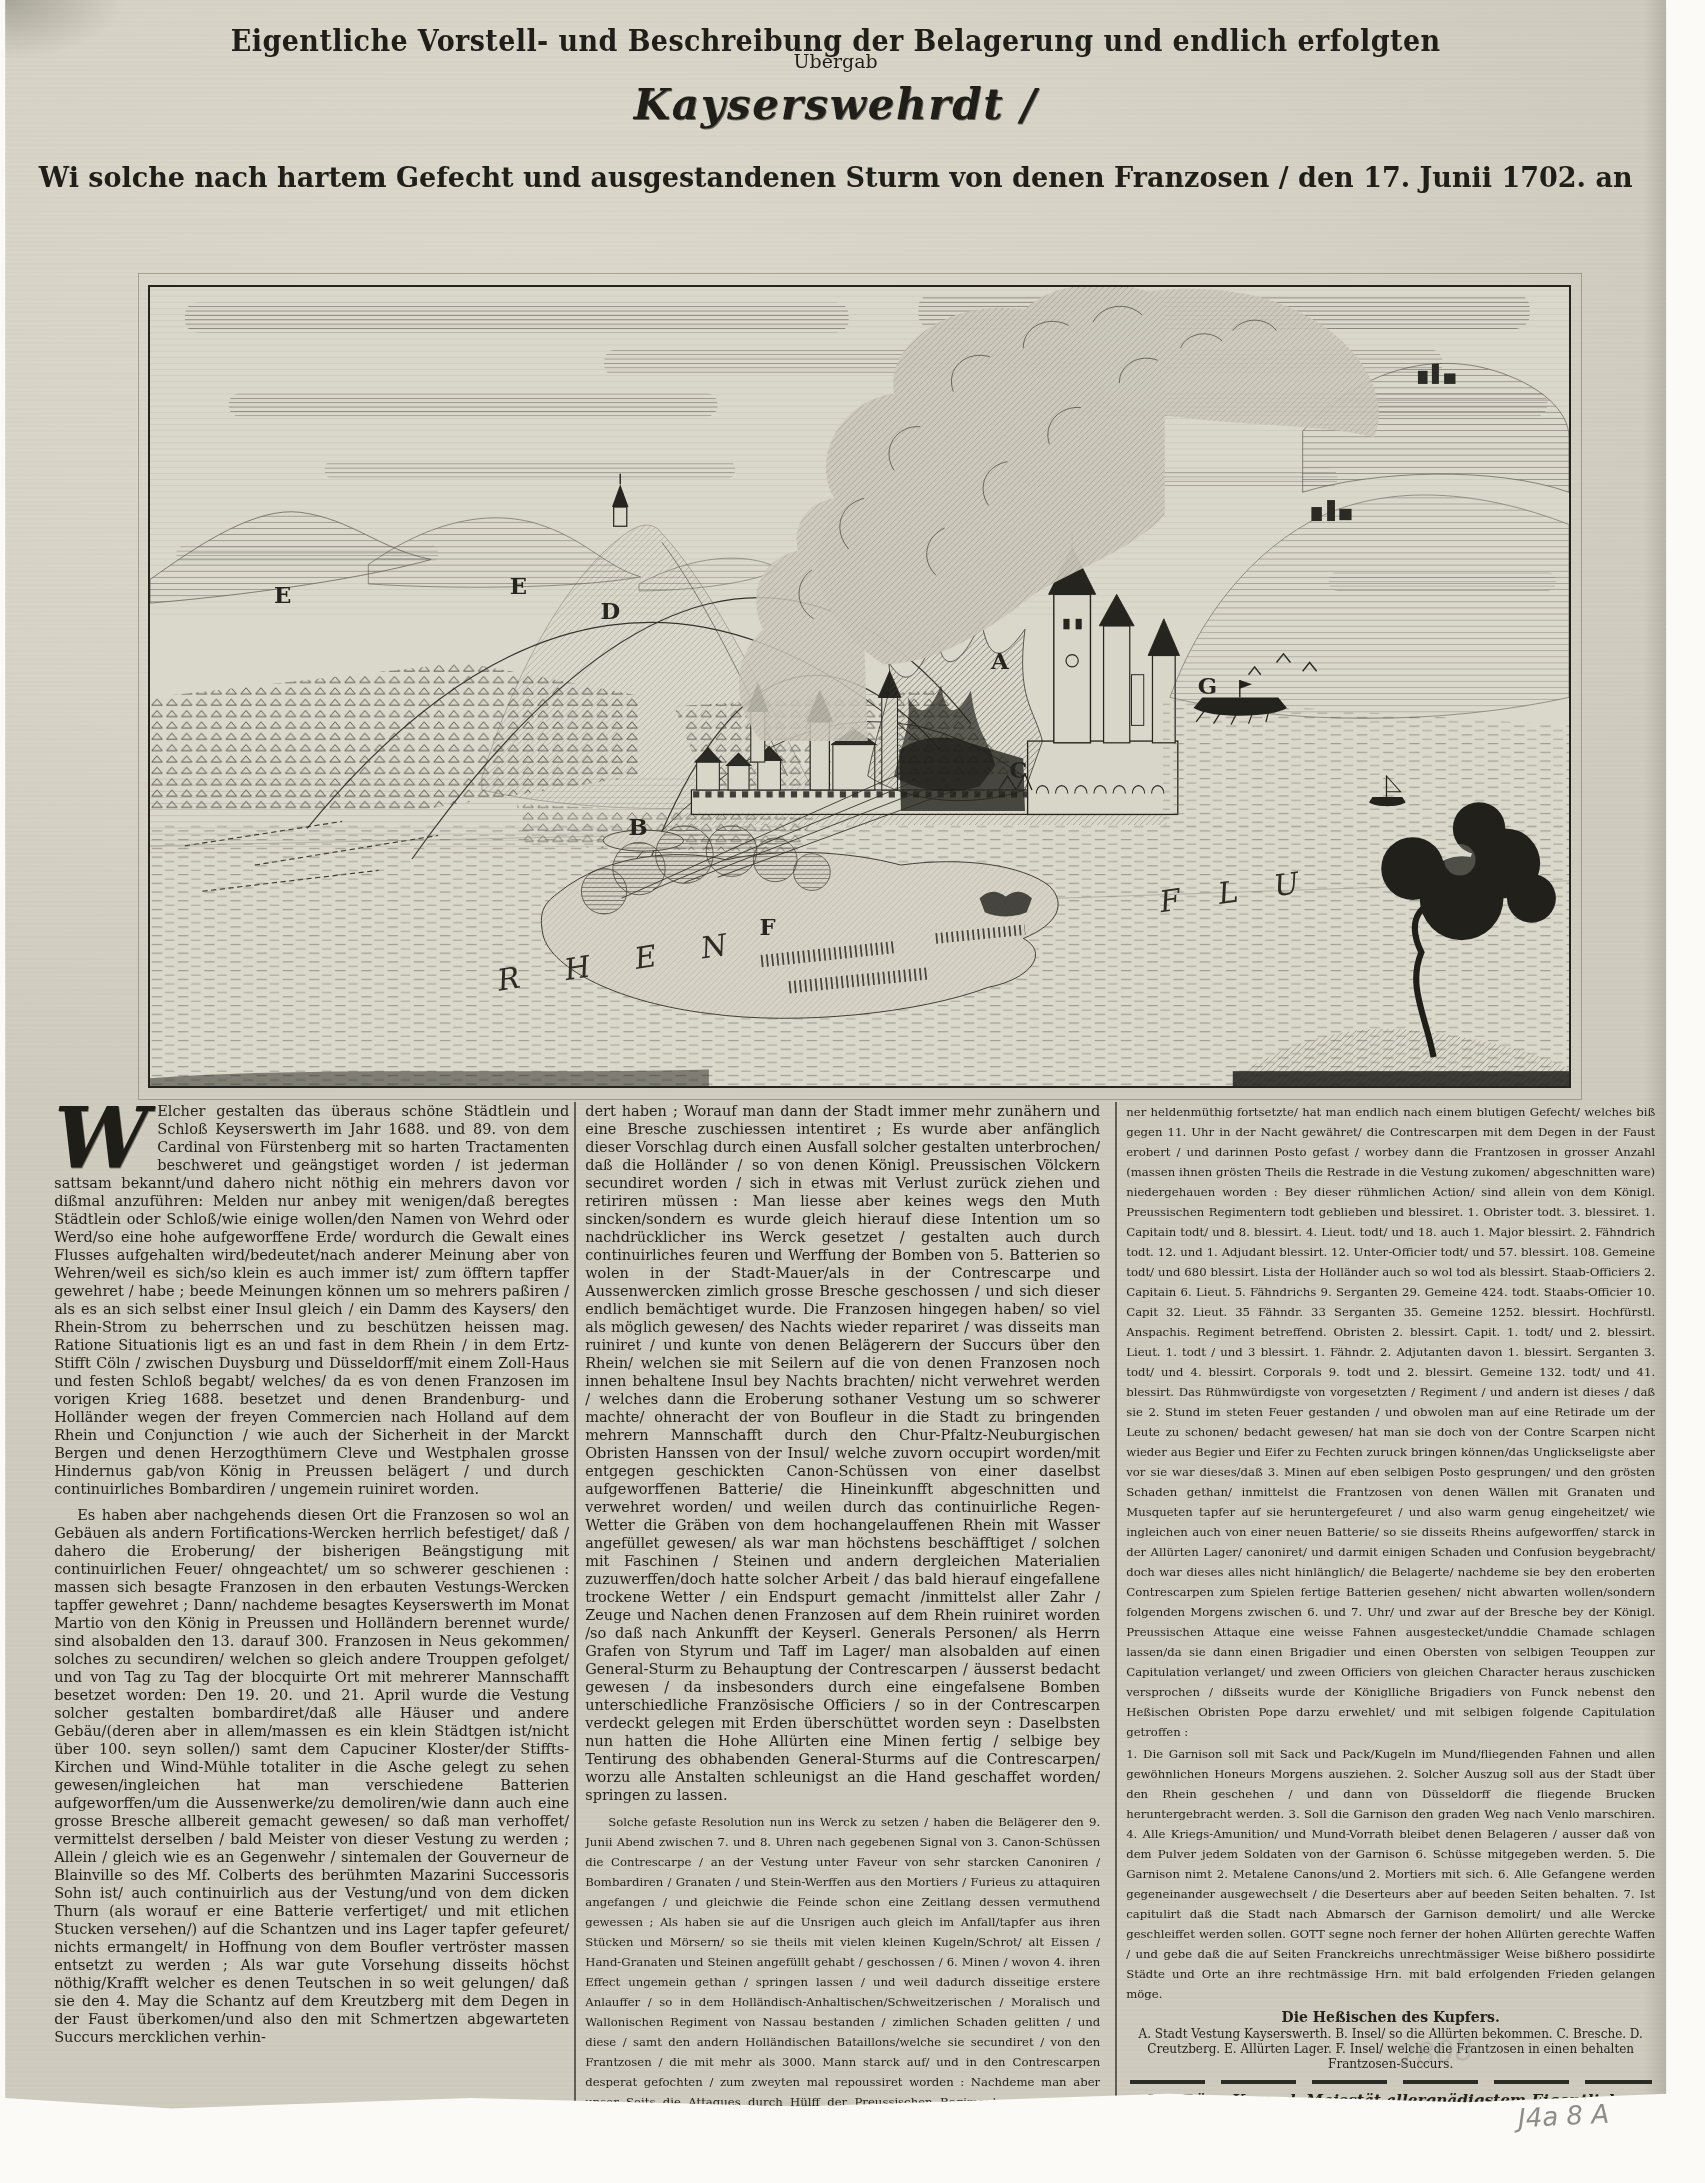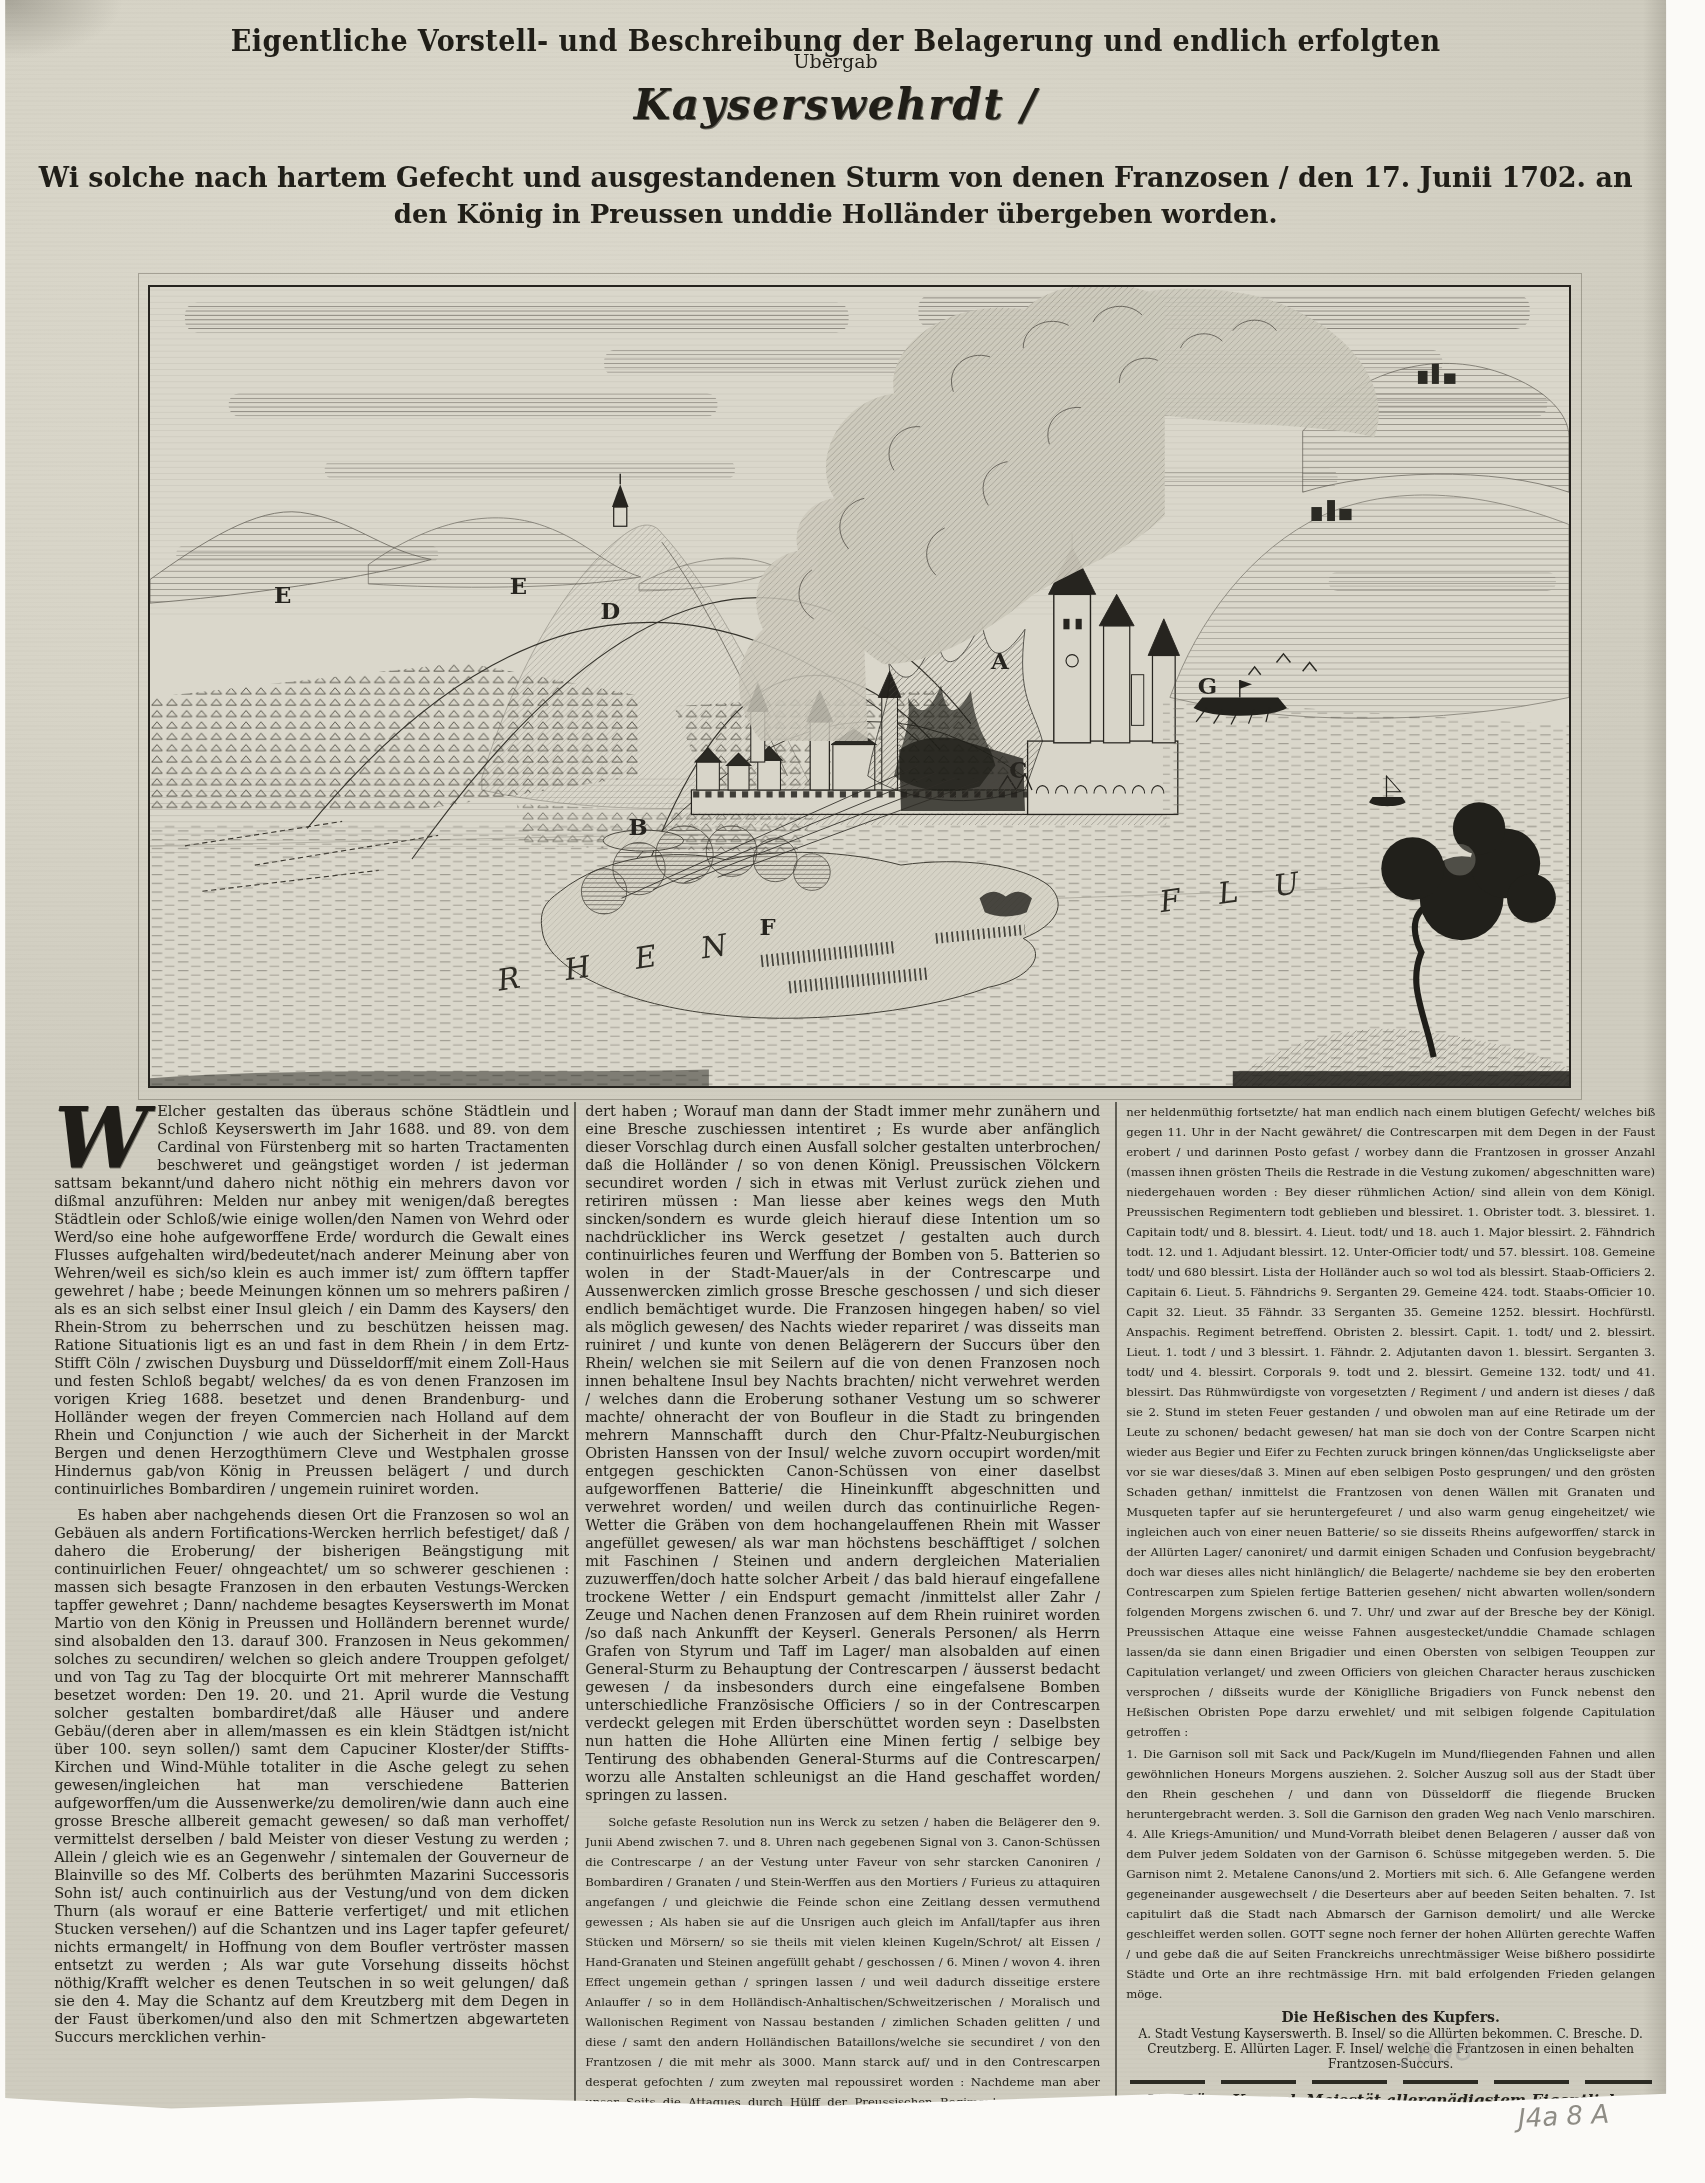--- a/index.html
+++ b/index.html
@@ -72,21 +72,20 @@
 <body>
 
 <div id="sheet">
   <div class="corner-shade"></div>
   <div class="edge-shade-r"></div>
 
   <div class="hdr" id="hdr-line1">Eigentliche Vorstell- und Beschreibung der Belagerung und endlich erfolgten</div>
   <div class="hdr" id="hdr-ubergab">Ubergab</div>
   <div class="hdr" id="hdr-title">Kayserswehrdt /</div>
   <div class="hdr" id="hdr-sub1">Wi solche nach hartem Gefecht und ausgestandenen Sturm von denen Franzosen / den 17. Junii 1702. an</div>
-  <div class="hdr" id="hdr-sub2">den König in Preussen unddie Holländer übergeben worden.</div>
 
   <div id="plate-mark"></div>
   <div id="plate">
     <svg width="1419" height="799" viewBox="0 0 1625 915">
       <defs>
         <pattern id="hz" width="8" height="5" patternUnits="userSpaceOnUse">
           <line x1="0" y1="2.5" x2="8" y2="2.5" stroke="#55514a" stroke-width="0.9"></line>
         </pattern>
         <pattern id="hz2" width="9" height="7" patternUnits="userSpaceOnUse">
           <line x1="0" y1="3.5" x2="9" y2="3.5" stroke="#6b675e" stroke-width="0.8"></line>

